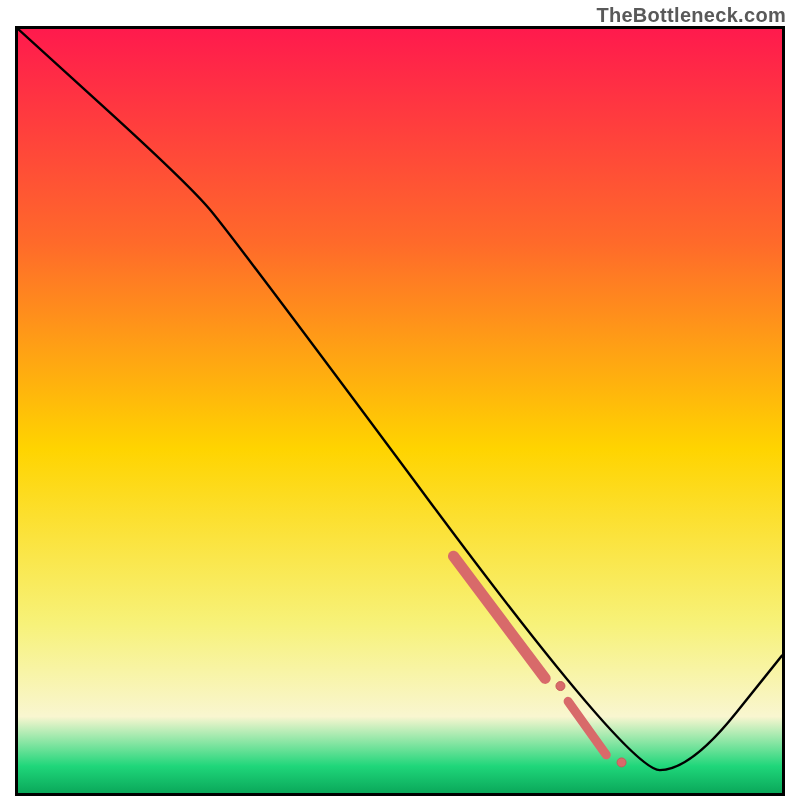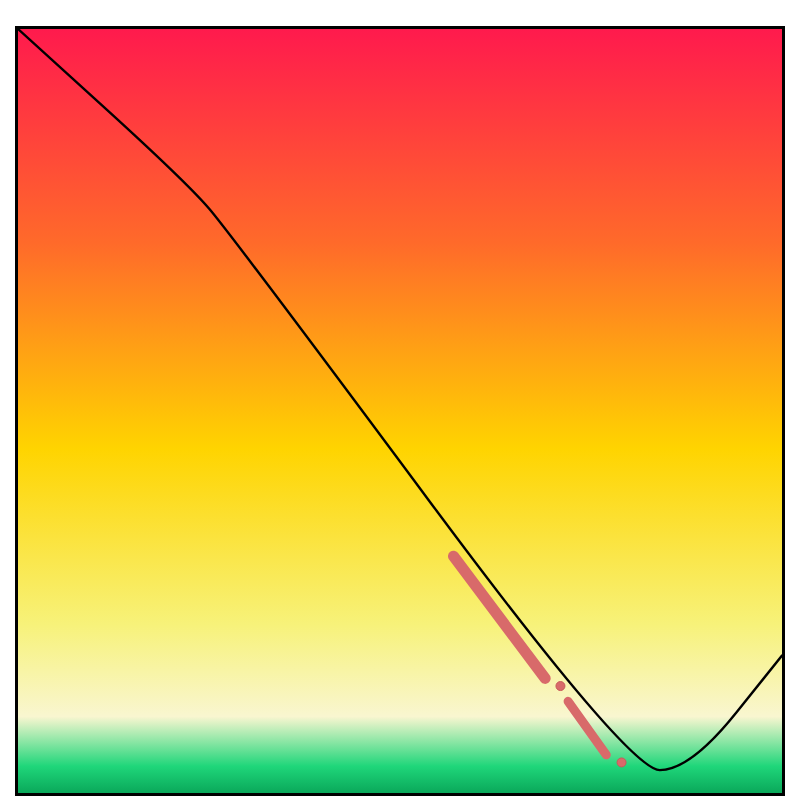--- a/index.html
+++ b/index.html
@@ -40,20 +40,21 @@
     left: 0;
     top: 0;
     width: 100%;
     height: 100%;
   }
 </style>
 </head>
 <body>
 
 <div class="stage">
+  <div class="watermark">TheBottleneck.com</div>
 
   <div class="plot">
     <svg class="bg" viewBox="0 0 100 100" preserveAspectRatio="none">
       <defs>
         <linearGradient id="bgGrad" x1="0" y1="0" x2="0" y2="1">
             <stop offset="0%" stop-color="#ff1a4d"></stop>
             <stop offset="28.000000000000004%" stop-color="#ff6a2a"></stop>
             <stop offset="55.00000000000001%" stop-color="#ffd400"></stop>
             <stop offset="78%" stop-color="#f7f27a"></stop>
             <stop offset="90%" stop-color="#f9f6d0"></stop>

